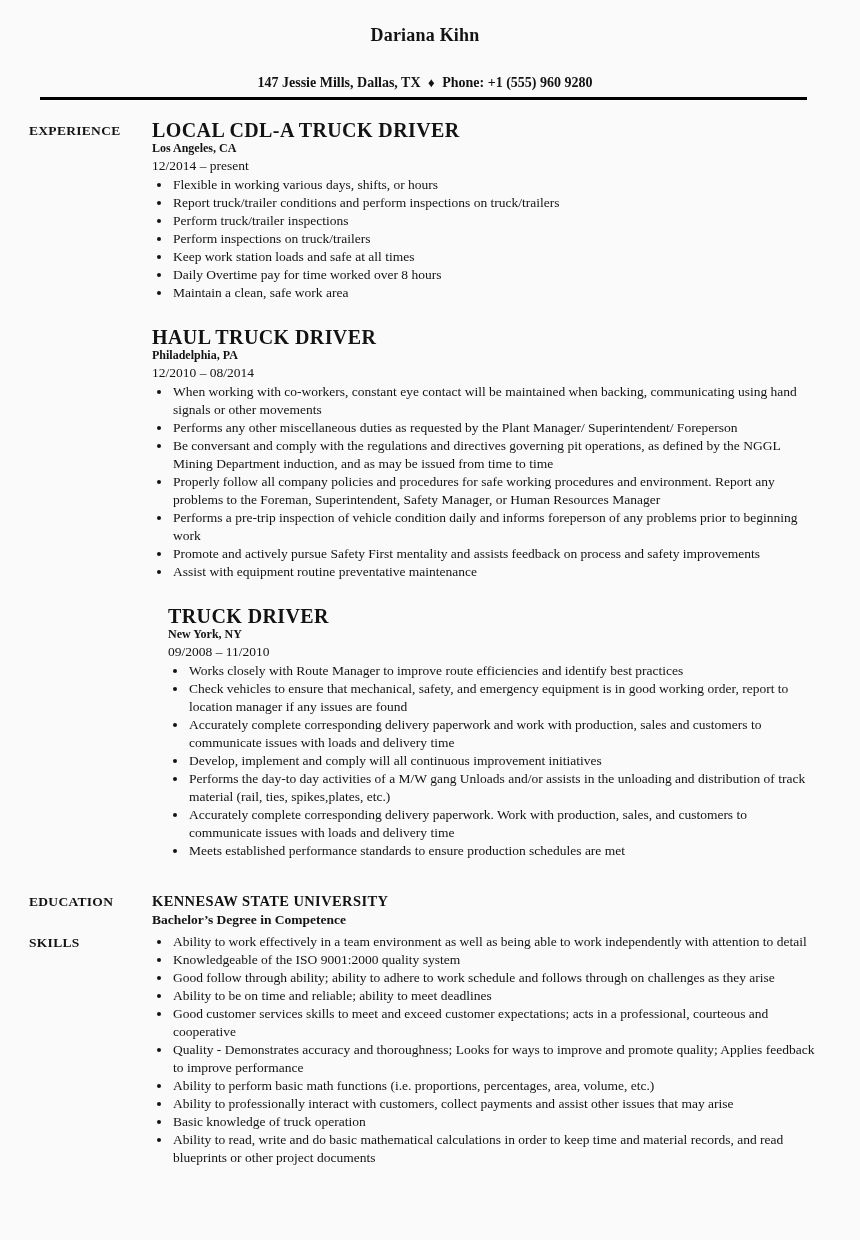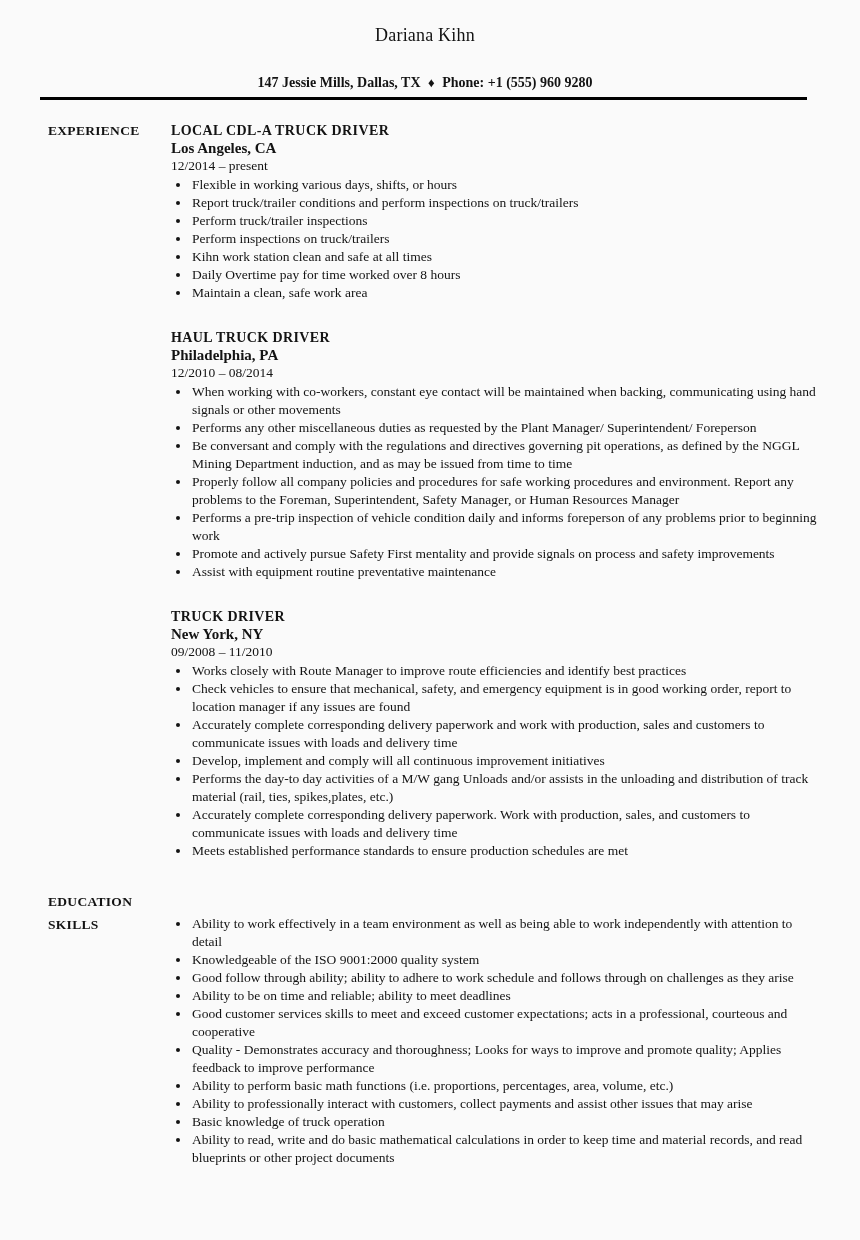--- a/index.html
+++ b/index.html
@@ -17,21 +17,21 @@
     overflow: hidden;
   }
   
   .header {
     padding-top: 24px;
     margin: 0 50px 0 40px;
     text-align: center;
   }
   .name {
     font-size: 18px;
-    font-weight: normal;
+    font-weight: bold;
     line-height: 22px;
     margin-bottom: 13px;
     letter-spacing: 0.2px;
   }
   .contact {
     font-size: 14px;
     font-weight: bold;
     line-height: 18px;
     margin-bottom: 5px;
     margin-top: 28px;
@@ -43,43 +43,43 @@
   }
   .divider {
     height: 3px;
     background: #000;
     margin: 0 53px 0 40px;
   }
   
   .section {
     display: grid;
     grid-template-columns: 123px 1fr;
-    padding-left: 48px;
+    padding-left: 29px;
     padding-right: 42px;
   }
   .section-label {
     font-size: 13.5px;
     font-weight: bold;
     line-height: 19px;
     letter-spacing: 0.3px;
   }
   .sec-experience { margin-top: 21px; }
   .sec-education  { margin-top: 32px; }
   .sec-skills     { margin-top: 4px; }
   
   .job { margin-bottom: 26px; }
-  .job:last-child { margin-bottom: 0; }
+  .job:last-child { margin-bottom: 0; margin-left: 16px; }
   .job-title {
-    font-size: 14px;
+    font-size: 20px;
     font-weight: bold;
     line-height: 19px;
     letter-spacing: 0.4px;
   }
   .job-location {
-    font-size: 15px;
+    font-size: 12px;
     font-weight: bold;
     line-height: 17px;
   }
   .job-dates {
     font-size: 13.5px;
     line-height: 17px;
     margin-bottom: 2px;
   }
   
   ul.bullets {
@@ -127,38 +127,38 @@
       <div class="job">
         <div class="job-title">LOCAL CDL-A TRUCK DRIVER</div>
         <div class="job-location">Los Angeles, CA</div>
         <div class="job-dates">12/2014 – present</div>
         <ul class="bullets">
 
         <li>Flexible in working various days, shifts, or hours</li>
             <li>Report truck/trailer conditions and perform inspections on truck/trailers</li>
             <li>Perform truck/trailer inspections</li>
             <li>Perform inspections on truck/trailers</li>
-            <li>Kihn work station clean and safe at all times</li>
+            <li>Keep work station loads and safe at all times</li>
             <li>Daily Overtime pay for time worked over 8 hours</li>
             <li>Maintain a clean, safe work area</li>
           </ul>
       </div>
 
       <div class="job">
         <div class="job-title">HAUL TRUCK DRIVER</div>
         <div class="job-location">Philadelphia, PA</div>
         <div class="job-dates">12/2010 – 08/2014</div>
         <ul class="bullets">
 
         <li>When working with co-workers, constant eye contact will be maintained when backing, communicating using hand signals or other movements</li>
             <li>Performs any other miscellaneous duties as requested by the Plant Manager/ Superintendent/ Foreperson</li>
             <li>Be conversant and comply with the regulations and directives governing pit operations, as defined by the NGGL Mining Department induction, and as may be issued from time to time</li>
             <li>Properly follow all company policies and procedures for safe working procedures and environment. Report any problems to the Foreman, Superintendent, Safety Manager, or Human Resources Manager</li>
             <li>Performs a pre-trip inspection of vehicle condition daily and informs foreperson of any problems prior to beginning work</li>
-            <li>Promote and actively pursue Safety First mentality and provide signals on process and safety improvements</li>
+            <li>Promote and actively pursue Safety First mentality and assists feedback on process and safety improvements</li>
             <li>Assist with equipment routine preventative maintenance</li>
           </ul>
       </div>
 
       <div class="job">
         <div class="job-title">TRUCK DRIVER</div>
         <div class="job-location">New York, NY</div>
         <div class="job-dates">09/2008 – 11/2010</div>
         <ul class="bullets">
 
@@ -170,20 +170,24 @@
             <li>Accurately complete corresponding delivery paperwork. Work with production, sales, and customers to communicate issues with loads and delivery time</li>
             <li>Meets established performance standards to ensure production schedules are met</li>
           </ul>
       </div>
 
     </div>
   </div>
 
   <div class="section sec-education">
     <div class="section-label">EDUCATION</div>
+    <div>
+      <div class="edu-school">KENNESAW STATE UNIVERSITY</div>
+      <div class="edu-degree">Bachelor’s Degree in Competence</div>
+    </div>
   </div>
 
   <div class="section sec-skills">
     <div class="section-label">SKILLS</div>
     <div>
       <ul class="bullets">
 
       <li>Ability to work effectively in a team environment as well as being able to work independently with attention to detail</li>
           <li>Knowledgeable of the ISO 9001:2000 quality system</li>
           <li>Good follow through ability; ability to adhere to work schedule and follows through on challenges as they arise</li>

